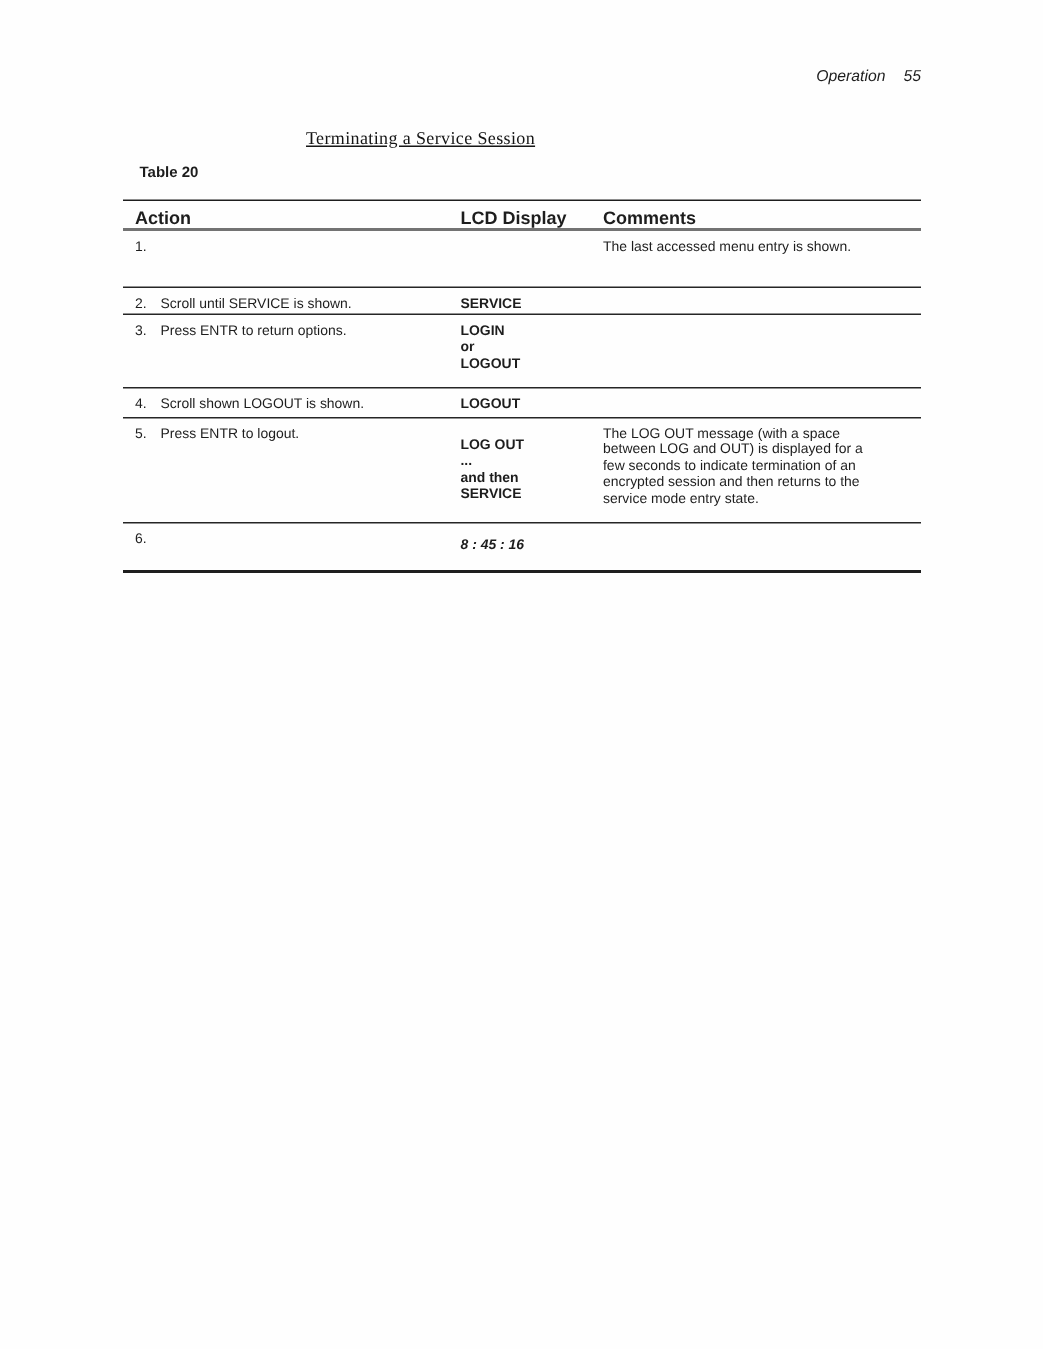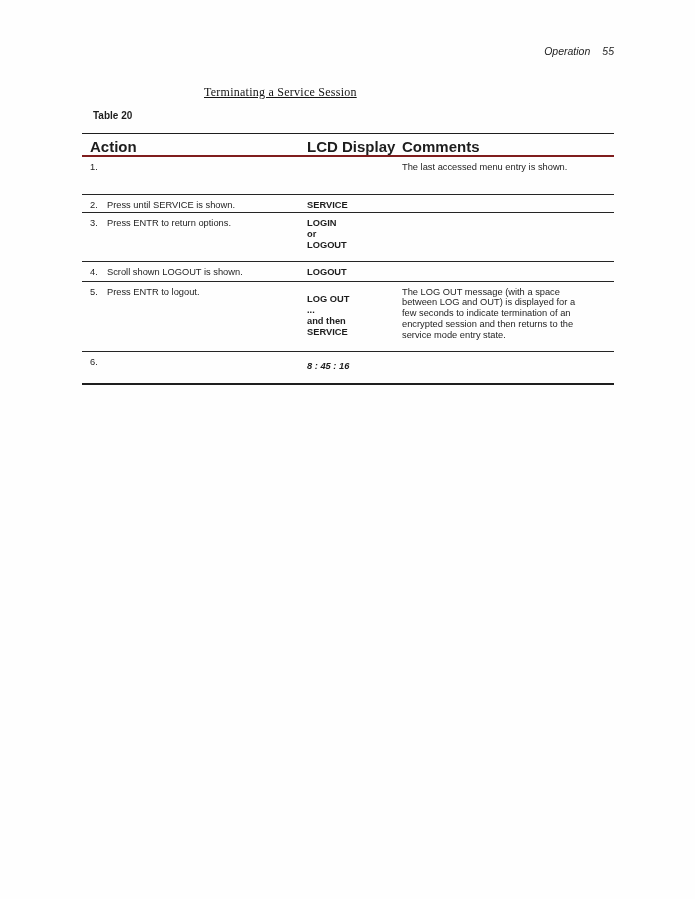--- a/index.html
+++ b/index.html
@@ -56,22 +56,22 @@
     width: 532px;
     border-top: 1.5px solid #1e1e1e;
     border-bottom: 2.5px solid #1e1e1e;
   }
   .thead {
     display: grid;
     grid-template-columns: 225px 95px 212px;
     box-sizing: border-box;
     min-height: 18px;
     padding-top: 3.5px;
-    border-bottom: 2px solid #7f1d1d;
-    font-size: 15px;
+    border-bottom: 2px solid #737373;
+    font-size: 12px;
     font-weight: bold;
   }
   .hcell.col-action { padding-left: 8px; }
   .trow {
     display: grid;
     grid-template-columns: 225px 95px 212px;
     box-sizing: border-box;
     border-bottom: 1px solid #252525;
     padding-top: 5px;
     font-size: 9.3px;
@@ -133,21 +133,21 @@
       <div class="cell cell-action">
         <span class="row-num">1.</span>
       </div>
       <div class="cell cell-lcd"></div>
       <div class="cell cell-comments">The last accessed menu entry is shown.</div>
     </div>
 
     <div class="trow row-2">
       <div class="cell cell-action">
         <span class="row-num">2.</span>
-        <span class="action-text">Press until SERVICE is shown.</span>
+        <span class="action-text">Scroll until SERVICE is shown.</span>
       </div>
       <div class="cell cell-lcd">SERVICE</div>
       <div class="cell cell-comments"></div>
     </div>
 
     <div class="trow row-3">
       <div class="cell cell-action">
         <span class="row-num">3.</span>
         <span class="action-text">Press ENTR to return options.</span>
       </div>

